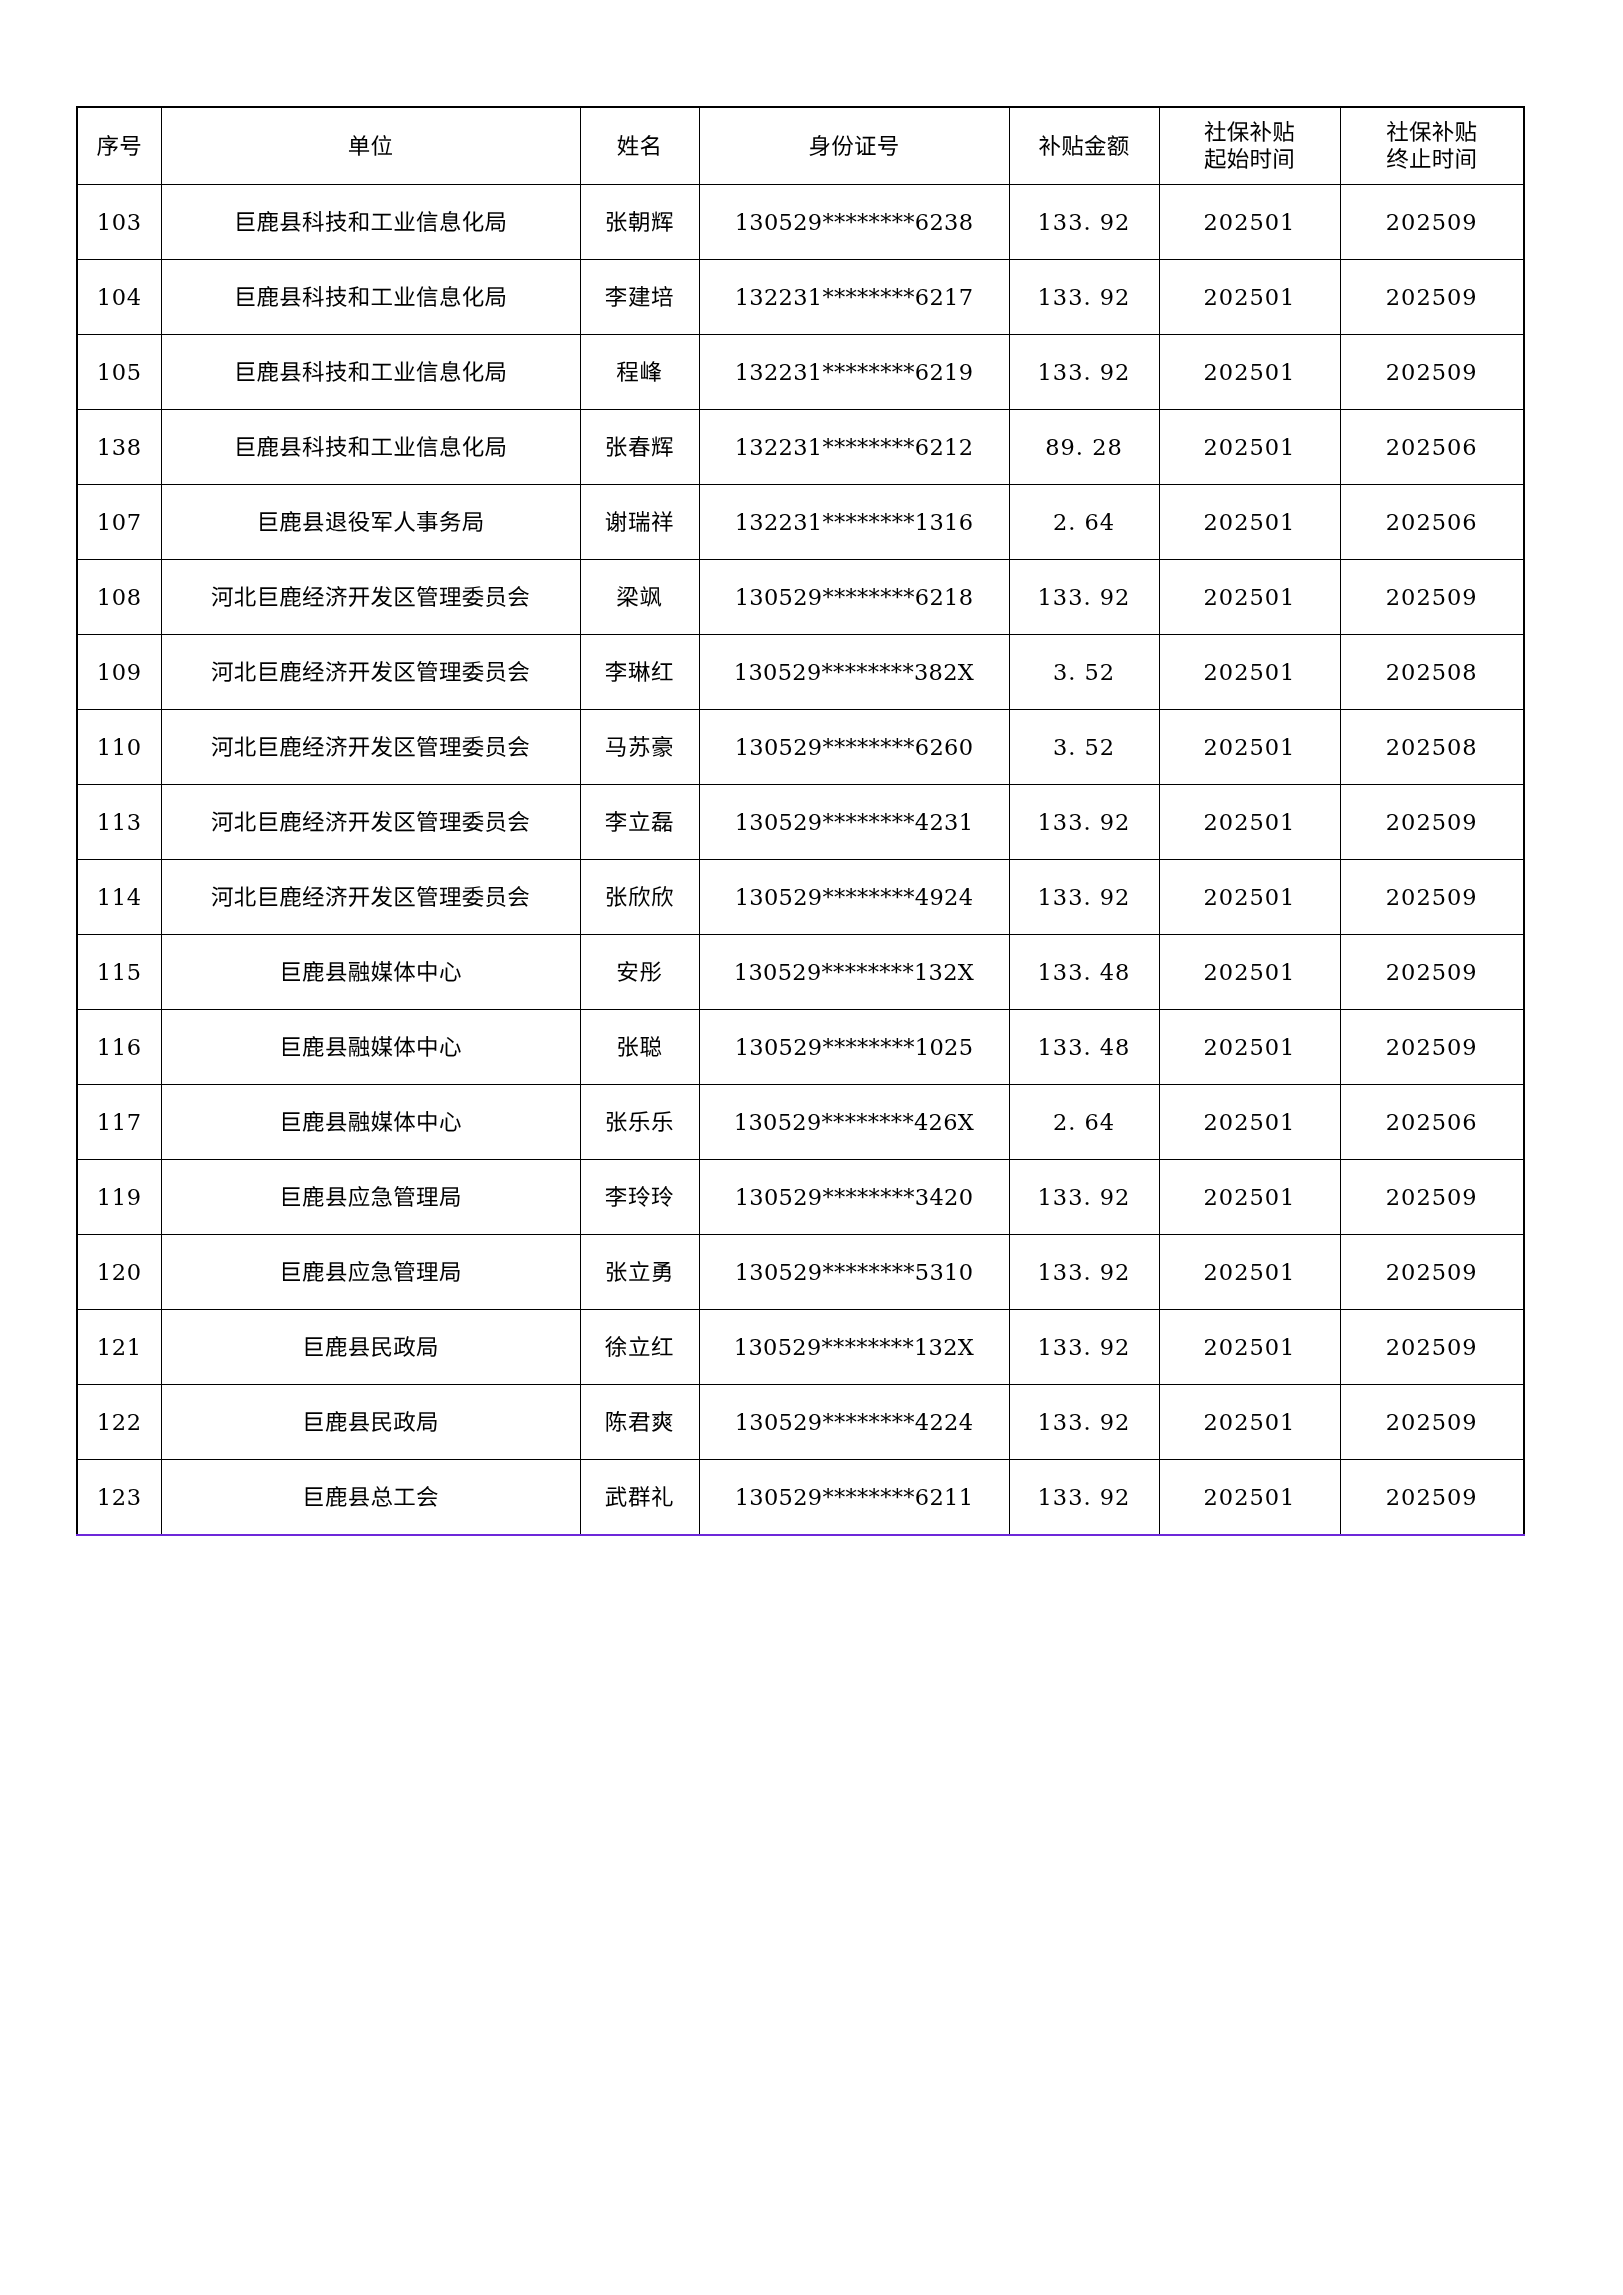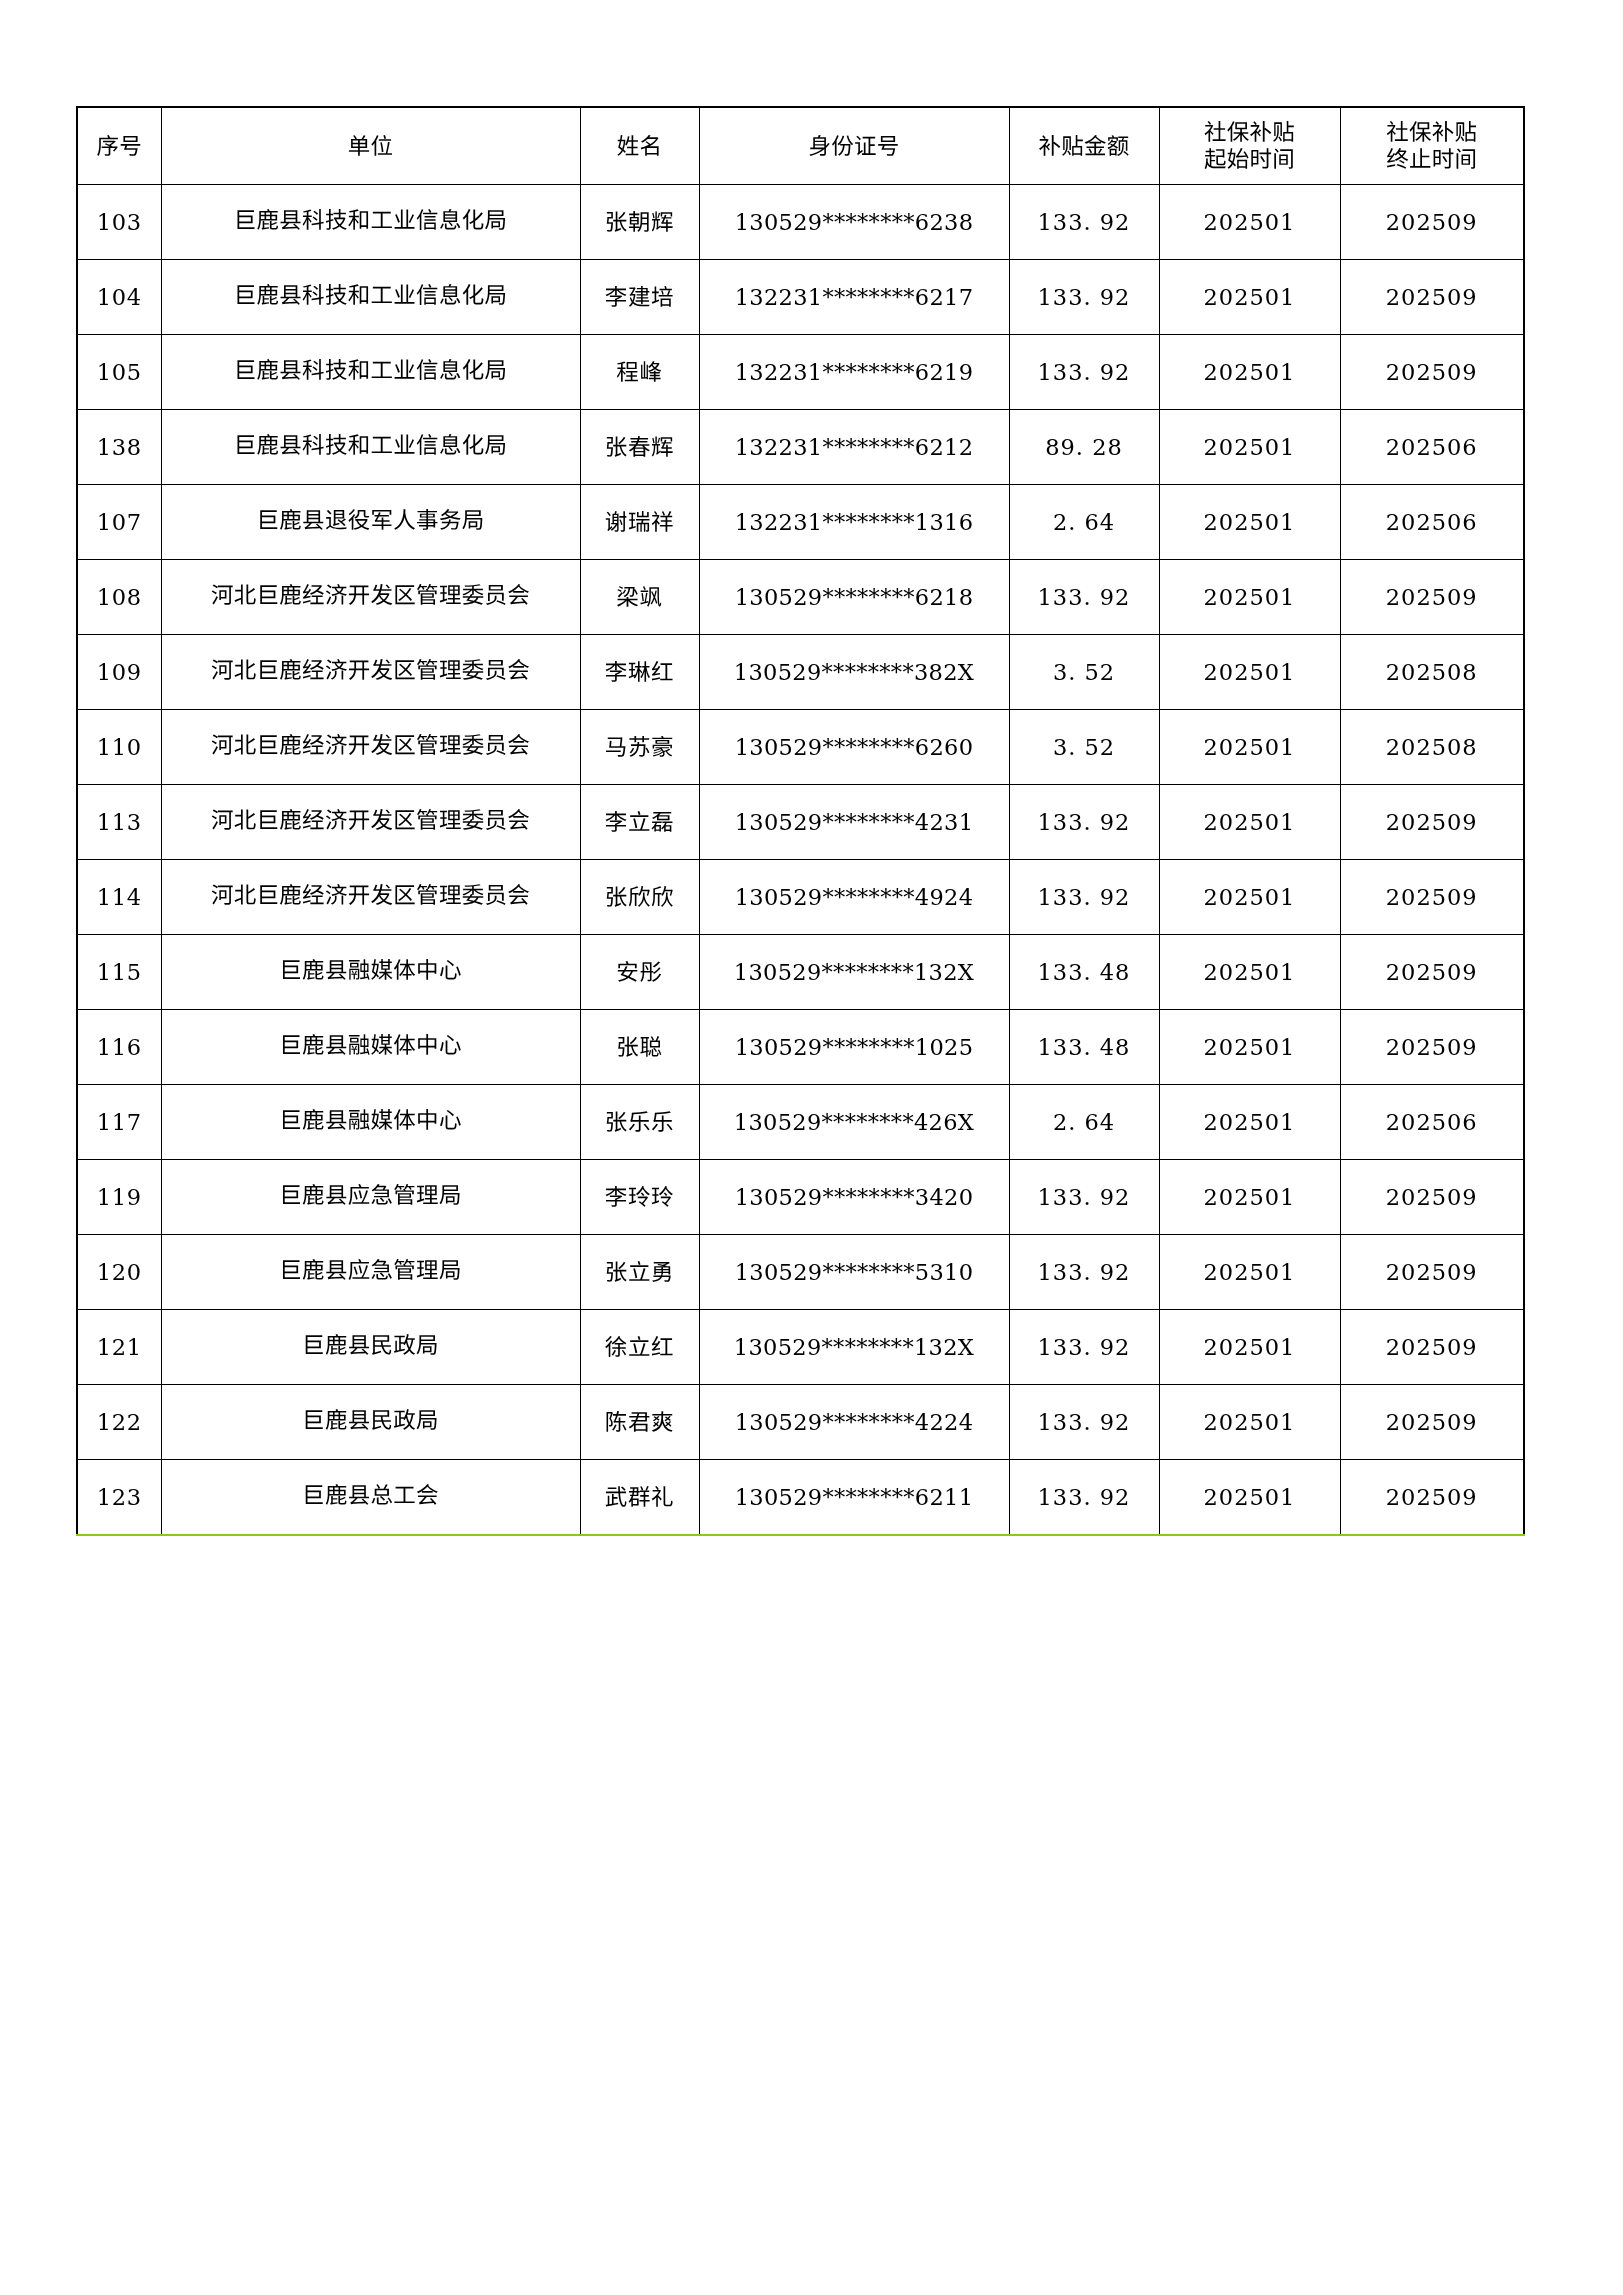--- a/index.html
+++ b/index.html
@@ -67,29 +67,29 @@
   .hdr-two-line { display: block; white-space: pre-line; }
 
   table.subsidy-table tbody td {
     height: 74px;
     font-size: 22.5px;
     line-height: 1.2;
   }
 
   td.cell-seq    { font-size: 23px; letter-spacing: 0.7px; }
   td.cell-unit   { font-size: 22.5px; letter-spacing: 0.3px;
-                   font-family: Liberation Mono, monospace; }
+                   font-family: Liberation Serif, serif; }
   td.cell-name   { font-size: 22.5px; letter-spacing: 0.7px;
                    font-family: "DejaVu Sans", "Liberation Sans", sans-serif; }
   td.cell-idno   { font-size: 22.5px; letter-spacing: 0.3px; white-space: nowrap; }
   td.cell-amount { font-size: 23px; letter-spacing: 1px; margin-left: 7px; }
   td.cell-start,
   td.cell-end    { font-size: 23px; letter-spacing: 1px; }
 
-  table.subsidy-table tbody tr:last-child td { border-bottom: 2px solid #84cc16; }
+  table.subsidy-table tbody tr:last-child td { border-bottom: 2px solid #6d28d9; }
   table.subsidy-table thead tr th { border-top: 2px solid #000000; }
   table.subsidy-table tbody td:first-child,
   table.subsidy-table thead th:first-child { border-left: 2px solid #000000; }
   table.subsidy-table tbody td:last-child,
   table.subsidy-table thead th:last-child { border-right: 2px solid #000000; }
 </style>
 </head>
 <body>
 
 <div class="page">

